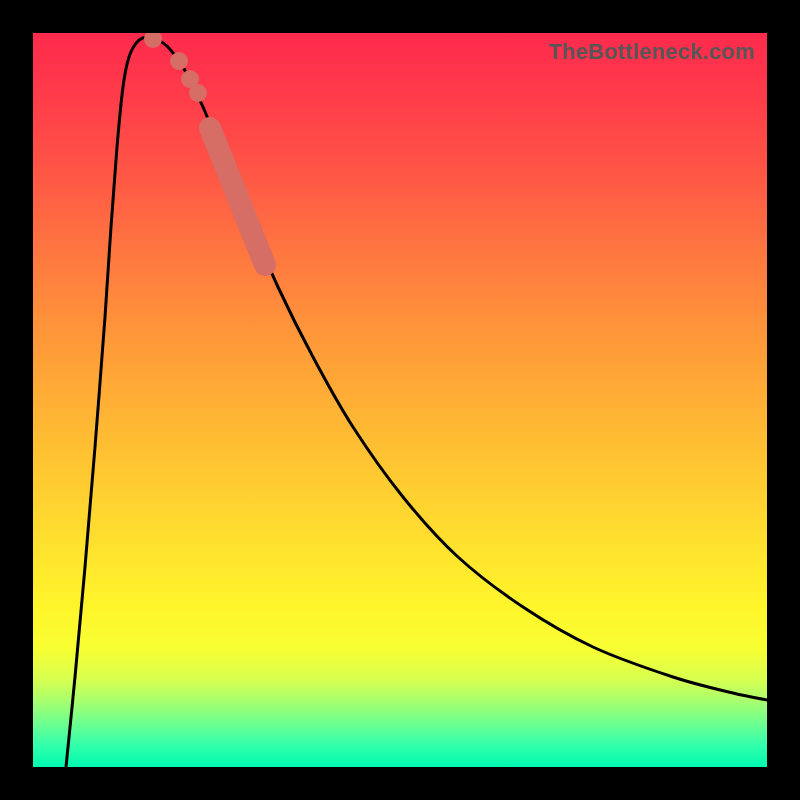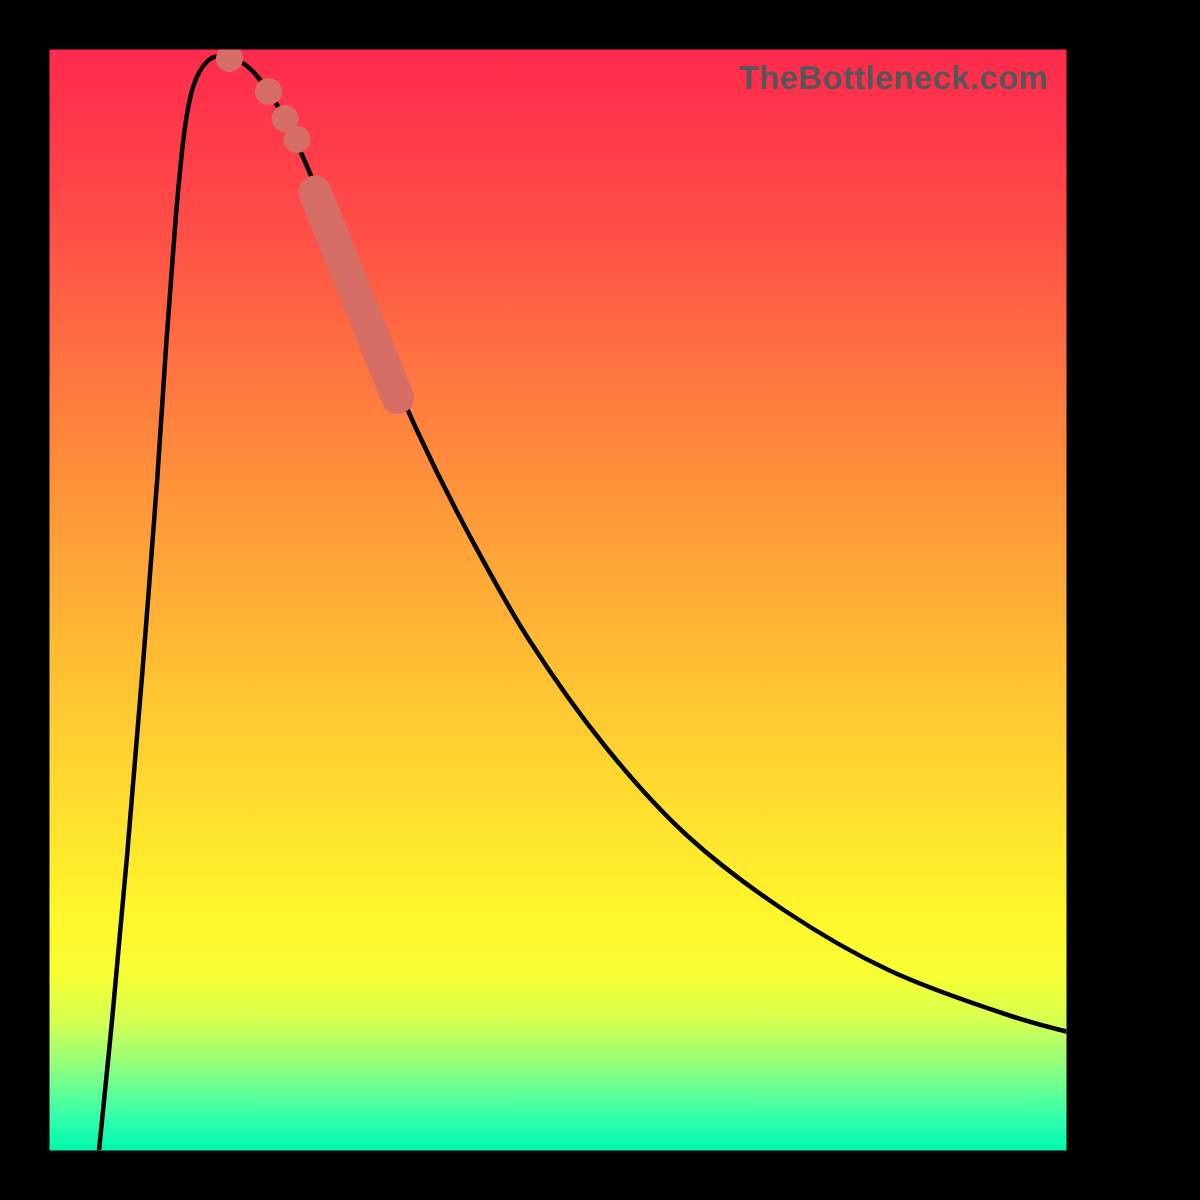--- a/index.html
+++ b/index.html
@@ -13,21 +13,21 @@
   .outer {
     width: 800px;
     height: 800px;
     background: #000;
     position: relative;
   }
   .plot {
     position: absolute;
     left: 33px;
     top: 33px;
-    width: 678px;
+    width: 734px;
     height: 734px;
     
     background: linear-gradient(to bottom,
       #ff2a4d 0%,
       #ff3a4a 8%,
       #ff5346 18%,
       #ff7740 30%,
       #ff9939 42%,
       #ffbc33 55%,
       #ffda2f 67%,

